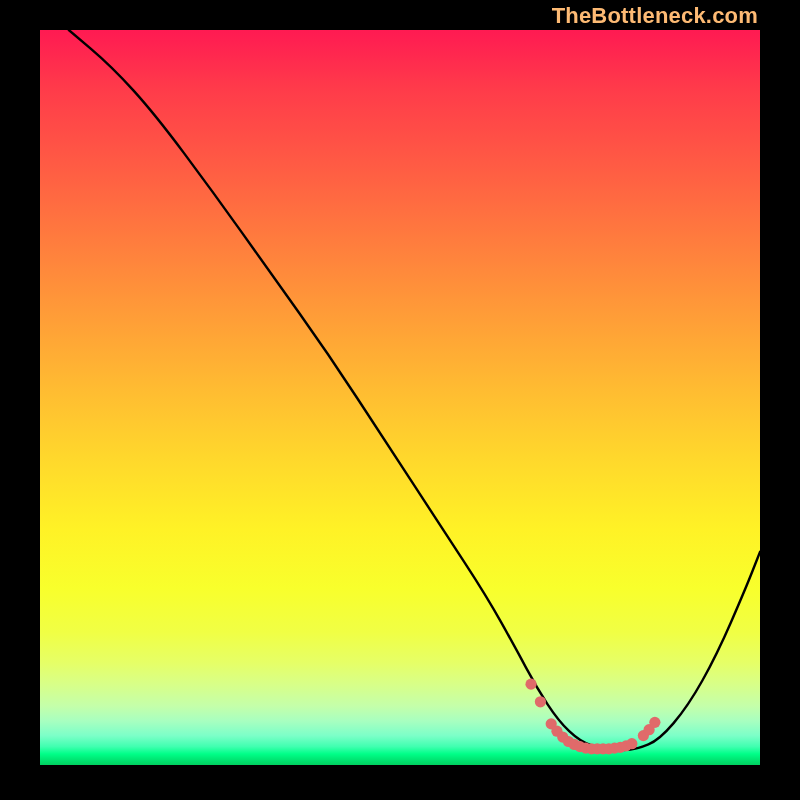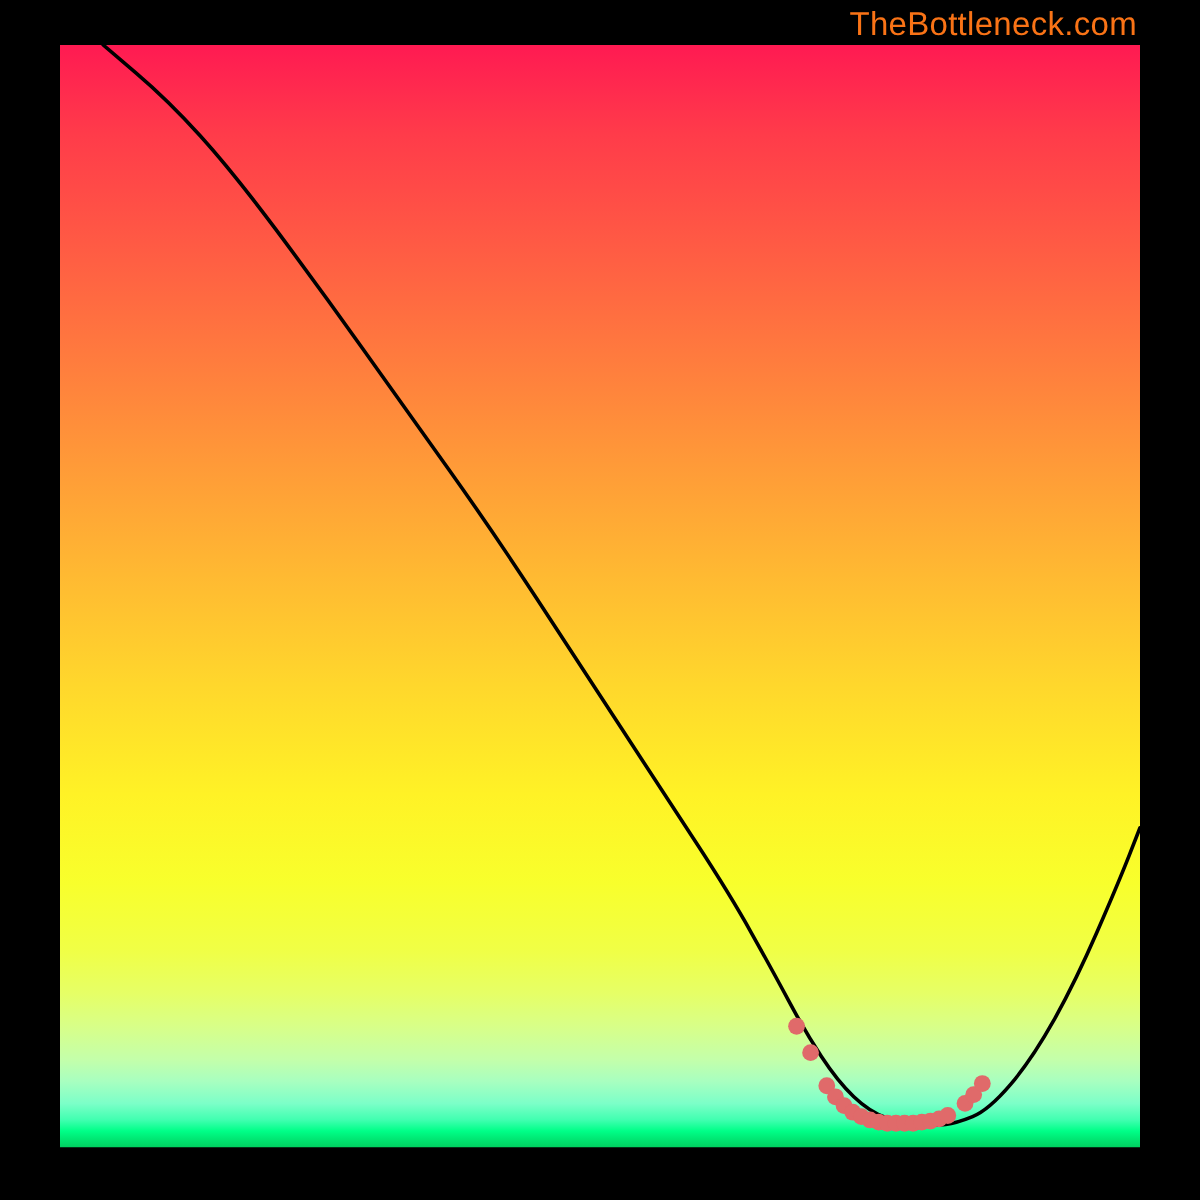--- a/index.html
+++ b/index.html
@@ -52,23 +52,23 @@
       #40ffb0 97.5%,
       #00ff88 98.5%,
       #00e874 99.2%,
       #00d060 100%
     );
   }
   .watermark {
     position: absolute;
     top: 3px;
     right: 42px;
-    color: #f97316;
+    color: #fdba74;
     font-size: 22px;
-    font-weight: 400;
+    font-weight: 700;
     letter-spacing: 0.2px;
   }
   svg.curve {
     position: absolute;
     left: 0;
     top: 0;
     width: 100%;
     height: 100%;
   }
 </style>

